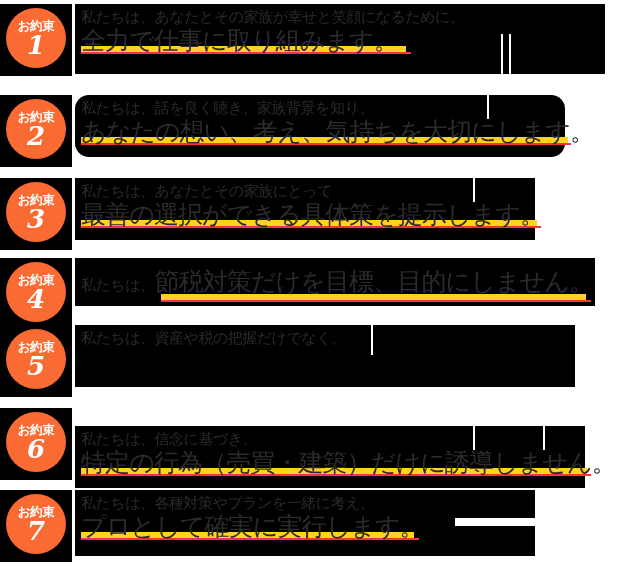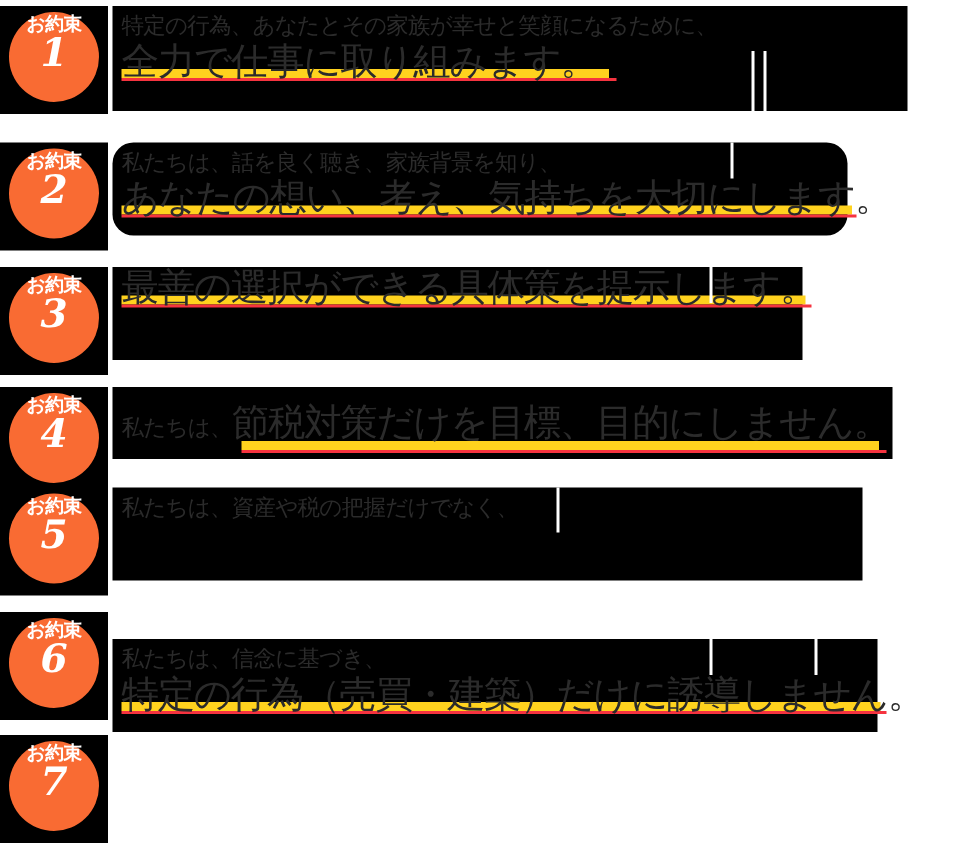--- a/index.html
+++ b/index.html
@@ -40,20 +40,21 @@
     position: absolute;
     left: 6px;
     top: 4px;
     width: 60px;
     height: 60px;
     border-radius: 50%;
     background: #F96B33;
     display: flex;
     flex-direction: column;
     align-items: center;
+    justify-content: center;
     color: #ffffff;
     box-sizing: border-box;
     padding-top: 2px;
   }
   .badge-kanji {
     font-size: 12.5px;
     line-height: 1;
     letter-spacing: -0.4px;
     font-weight: bold;
     white-space: nowrap;
@@ -154,21 +155,21 @@
 <div id="promise-list">
 
   <div class="promise-row" style="top:4px;">
     <div class="badge-box">
       <div class="badge-circle">
         <span class="badge-kanji">お約束</span>
         <span class="badge-num">1</span>
       </div>
     </div>
     <div class="text-box" style="width:530px;height:70px;">
-      <span class="line-small">特定の行為、あなたとその家族が幸せと笑顔になるために、</span>
+      <span class="line-small">私たちは、あなたとその家族が幸せと笑顔になるために、</span>
       <span class="line-big-wrap">
         <span class="marker" style="width:325px;"></span>
         <span class="rule" style="width:330px;"></span>
         <span class="line-big">全力で仕事に取り組みます。</span>
       </span>
       <span class="sliver" style="left:426px;top:30px;width:2px;height:44px;"></span>
       <span class="sliver" style="left:434px;top:30px;width:2px;height:44px;"></span>
     </div>
   </div>
 
@@ -191,20 +192,21 @@
   </div>
 
   <div class="promise-row" style="top:178px;">
     <div class="badge-box">
       <div class="badge-circle">
         <span class="badge-kanji">お約束</span>
         <span class="badge-num">3</span>
       </div>
     </div>
     <div class="text-box" style="width:460px;height:62px;">
+      <span class="line-small">私たちは、あなたとその家族にとって</span>
       <span class="line-big-wrap">
         <span class="marker" style="width:456px;"></span>
         <span class="rule" style="width:460px;"></span>
         <span class="line-big">最善の選択ができる具体策を提示します。</span>
       </span>
       <span class="sliver" style="left:398px;top:0px;width:2px;height:24px;"></span>
     </div>
   </div>
 
   <div class="promise-row single" style="top:258px;">
@@ -255,15 +257,24 @@
     </div>
   </div>
 
   <div class="promise-row" style="top:490px;">
     <div class="badge-box">
       <div class="badge-circle">
         <span class="badge-kanji">お約束</span>
         <span class="badge-num">7</span>
       </div>
     </div>
+    <div class="text-box" style="width:460px;height:66px;">
+      <span class="line-small">私たちは、各種対策やプランを一緒に考え、</span>
+      <span class="line-big-wrap">
+        <span class="marker" style="width:333px;"></span>
+        <span class="rule" style="width:338px;"></span>
+        <span class="line-big">プロとして確実に実行します。</span>
+      </span>
+      <span class="sliver" style="left:380px;top:28px;width:80px;height:8px;"></span>
+    </div>
   </div>
 
 </div>
 
 </body></html>

